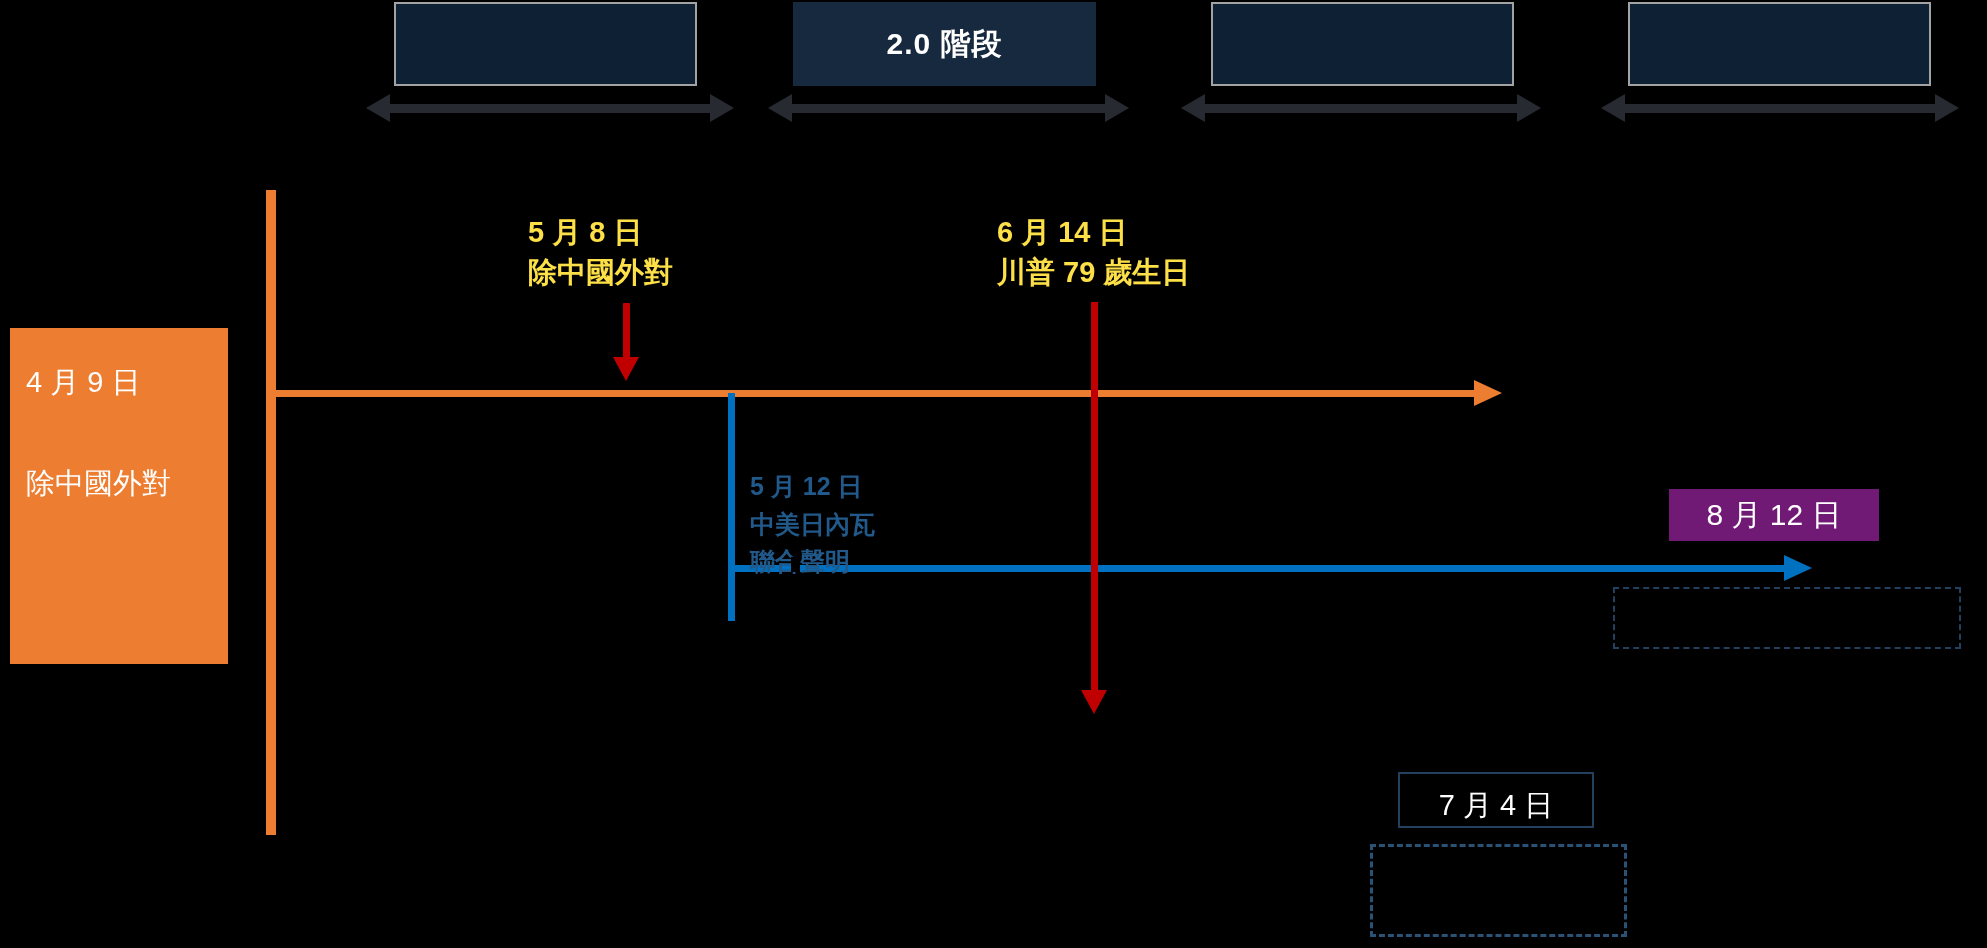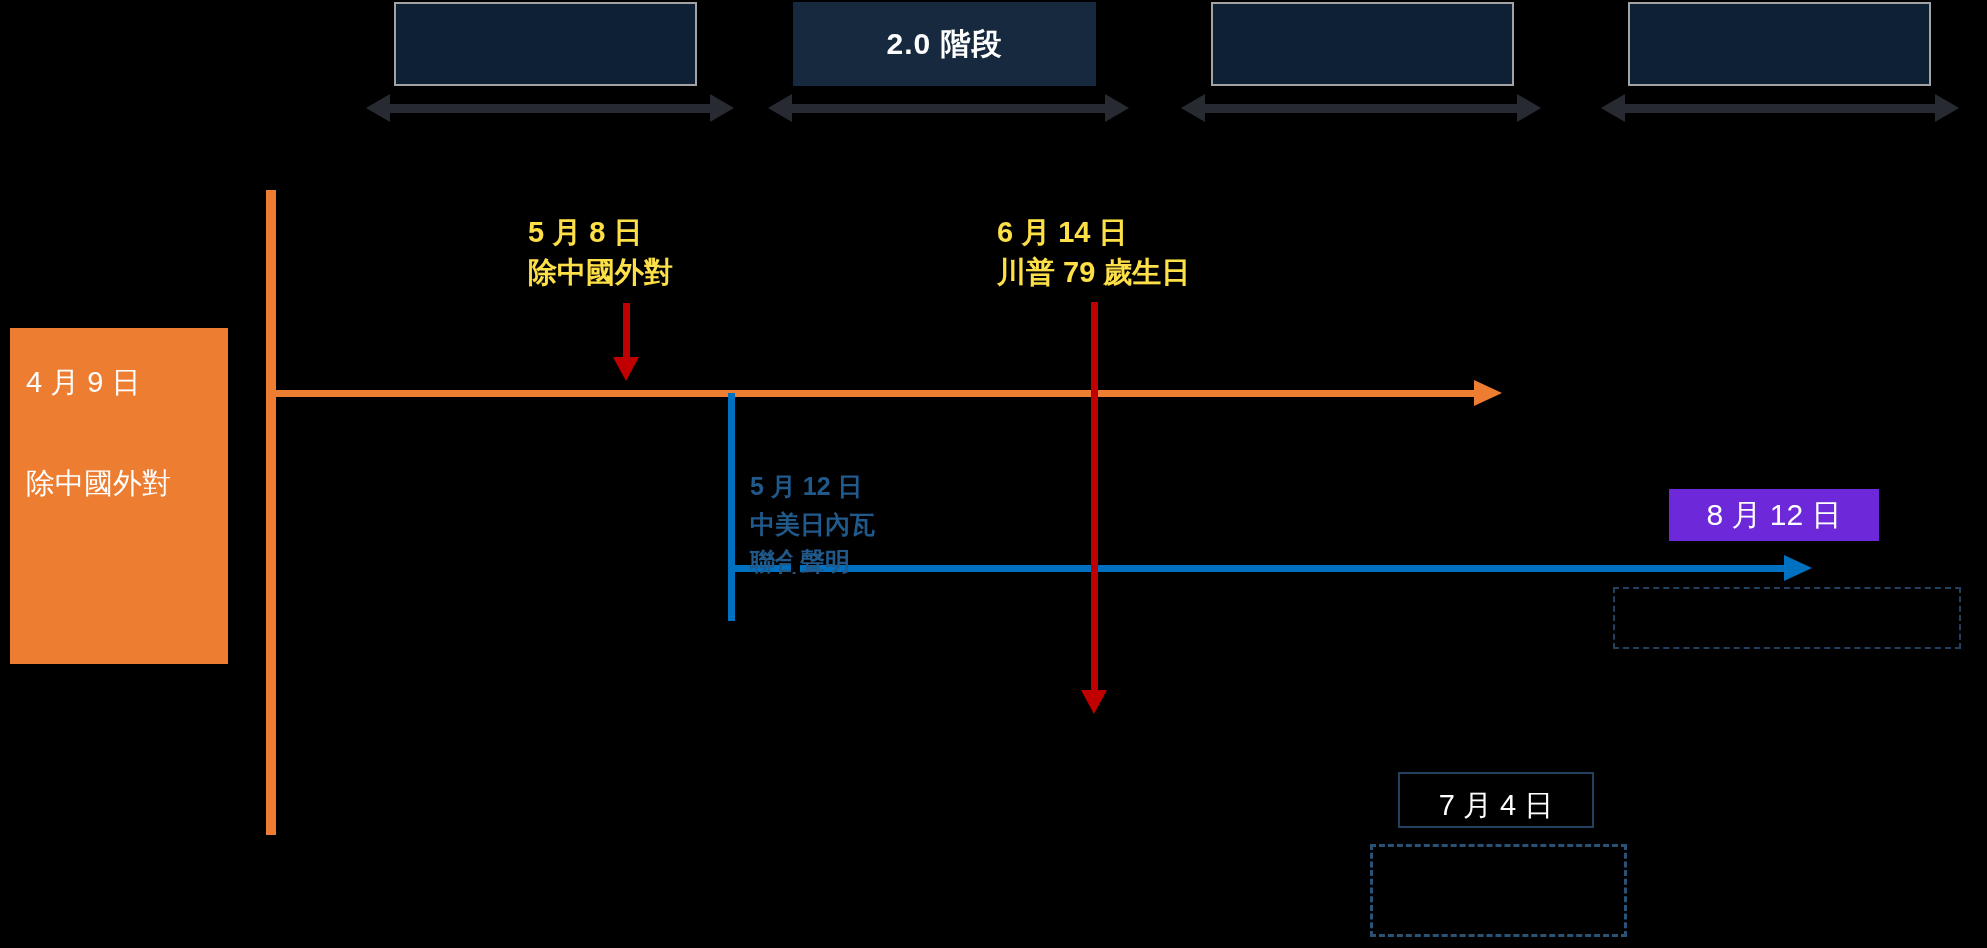--- a/index.html
+++ b/index.html
@@ -39,21 +39,21 @@
   .h-arrow.orange .h-head  { border-left-color:#ED7D31; }
   .h-arrow.blue .h-shaft { background:#0070C0; }
   .h-arrow.blue .h-head  { border-left-color:#0070C0; }
 
   
   .v-line-blue { position:absolute; left:728px; top:393px; width:7px; height:228px; background:#0070C0; z-index:2; }
   .blue-note { position:absolute; left:750px; top:468px; color:#21598A; font-size:25px; font-weight:bold; line-height:1.5; z-index:3; }
   .tick { position:absolute; left:791px; top:557px; width:9px; height:15px; background:#000000; z-index:4; }
   .aug-box {
     position:absolute; left:1669px; top:489px; width:210px; height:52px;
-    background:#6d28d9; color:#ffffff; font-size:30px;
+    background:#701a75; color:#ffffff; font-size:30px;
     display:flex; align-items:center; justify-content:center; z-index:3;
   }
 
   
   .red-note { position:absolute; top:212px; color:#fde047; font-size:29px; font-weight:bold; line-height:1.38; z-index:3; }
   .red-note.n1 { left:528px; }
   .red-note.n2 { left:997px; }
   .v-arrow { position:absolute; display:flex; flex-direction:column; align-items:center; z-index:6; }
   .v-shaft { width:7px; flex:1; background:#C00000; }
   .v-head  { width:0; height:0; border-left:13px solid transparent; border-right:13px solid transparent; border-top:24px solid #C00000; }

